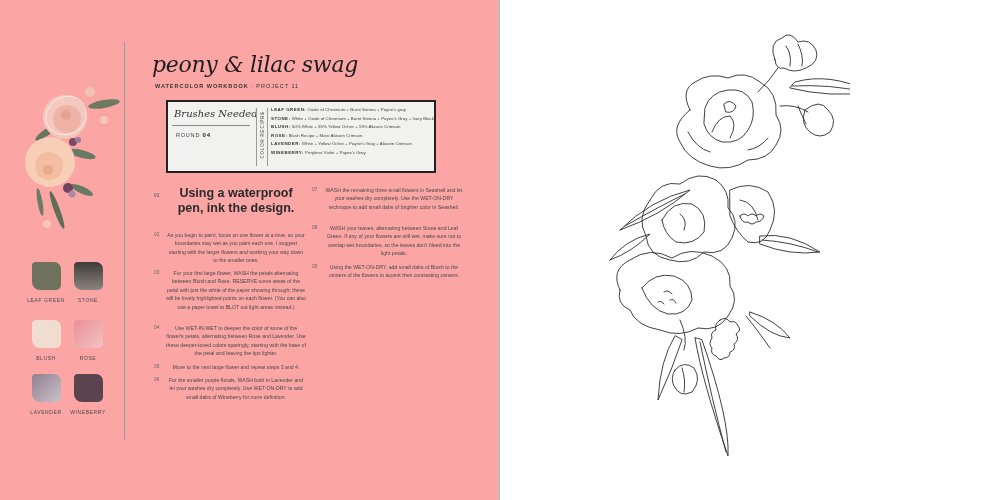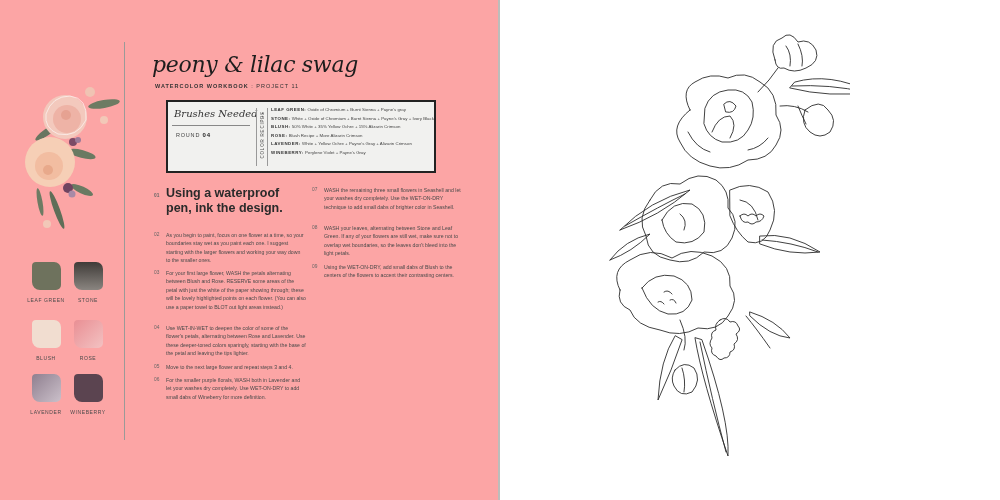--- a/index.html
+++ b/index.html
@@ -27,21 +27,21 @@
   .brush-head { position: absolute; left: 6px; top: 6px; font-family: "DejaVu Serif", serif; font-style: italic; font-size: 10px; color: #333; }
   .brush-hr { position: absolute; left: 4px; top: 23px; width: 78px; height: 1px; background: #888; }
   .brush-round { position: absolute; left: 8px; top: 30px; font-size: 5.5px; letter-spacing: 0.8px; color: #444; }
   .brush-round b { font-size: 6px; color: #222; }
   .vdiv1 { position: absolute; left: 88px; top: 6px; width: 1px; height: 58px; background: #999; }
   .recipes-label { position: absolute; left: 84px; top: 34px; transform: rotate(-90deg); transform-origin: center; font-size: 4.5px; letter-spacing: 0.8px; color: #555; white-space: nowrap; width: 40px; margin-left: -10px; text-align: center; }
   .vdiv2 { position: absolute; left: 99px; top: 6px; width: 1px; height: 58px; background: #999; }
   .recipes { position: absolute; left: 103px; top: 4px; width: 165px; font-size: 4.4px; line-height: 8.6px; color: #444; }
   .recipes .rname { font-weight: bold; letter-spacing: 0.5px; color: #333; }
 
-  .step { position: absolute; font-size: 5.2px; line-height: 8.4px; color: #4a4a4a; }
+  .step { position: absolute; font-size: 5.2px; line-height: 8.4px; color: #4a4a4a; text-align: center; }
   .step .num { position: absolute; left: -12px; top: 0; font-size: 4.8px; color: #666; }
   .step-big { font-size: 12.5px; line-height: 15px; font-weight: bold; color: #2a2a2a; }
   .step-big .num { top: 2px; }
 
   svg.lineart { position: absolute; left: 80px; top: 20px; }
 </style>
 </head>
 <body>
 
 <div class="left-page">

